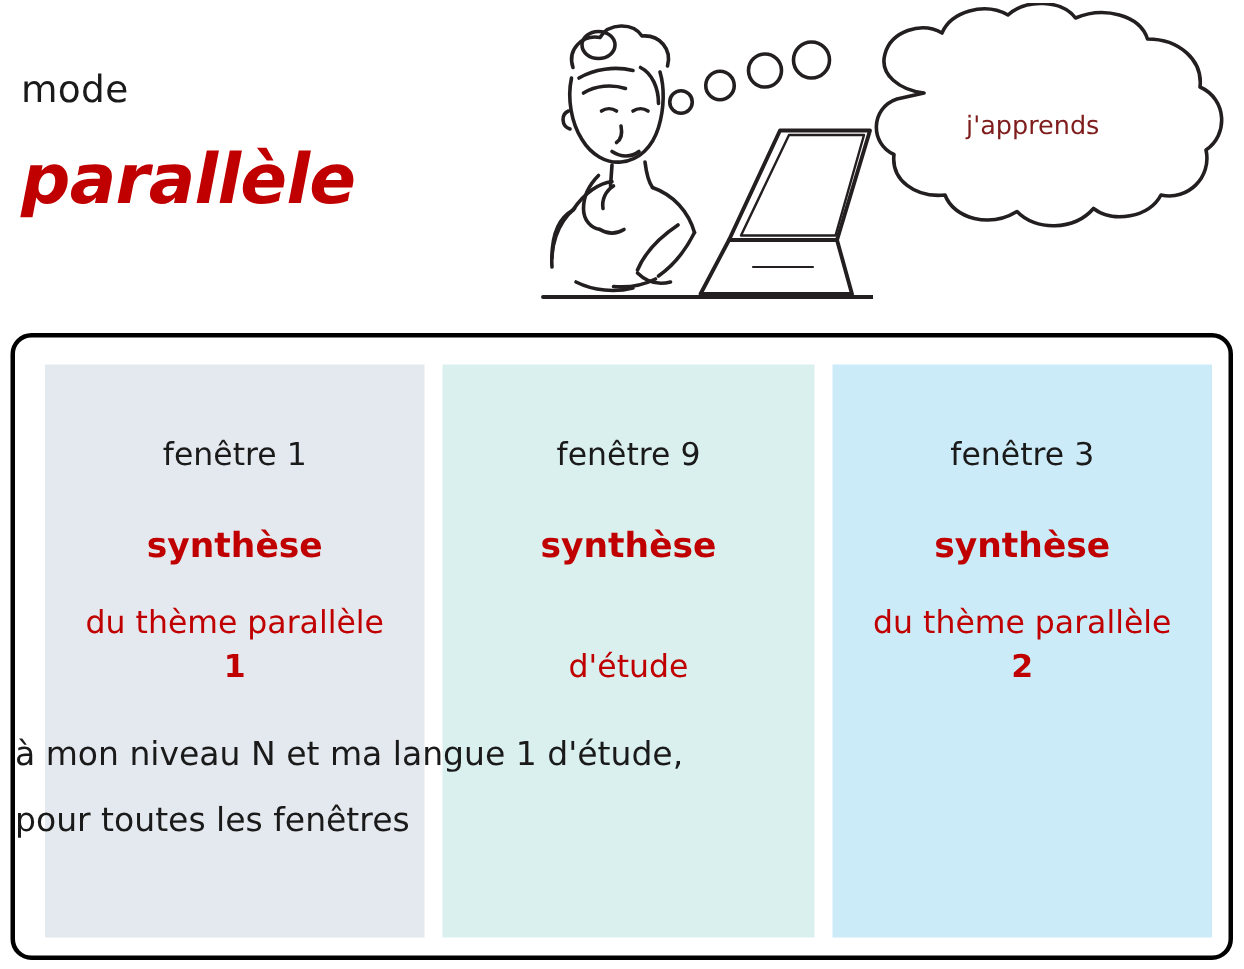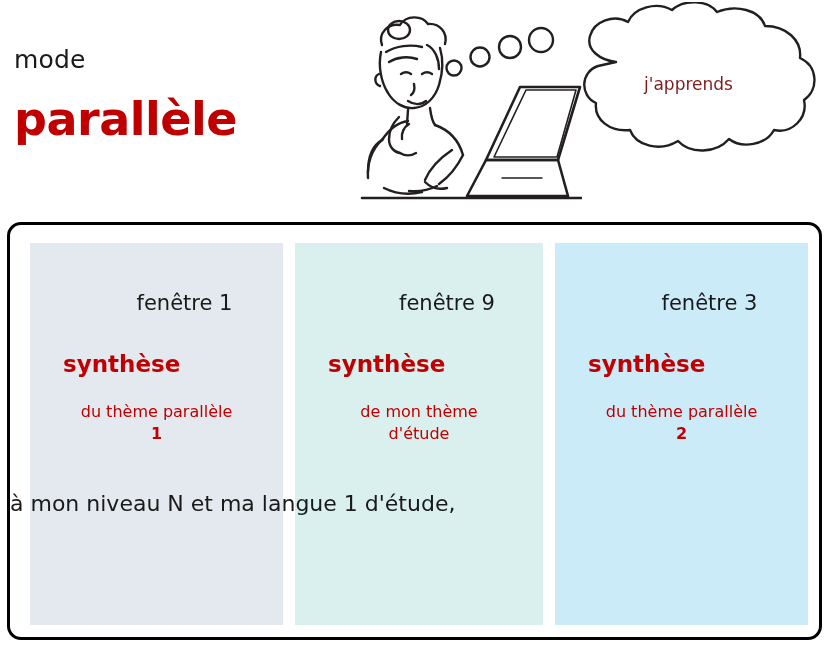--- a/index.html
+++ b/index.html
@@ -33,20 +33,21 @@
     letter-spacing: 0.2px;
   }
   .title-word {
     position: absolute;
     left: 14px;
     top: 92px;
     font-size: 46px;
     font-weight: bold;
     color: #c00000;
     letter-spacing: -0.5px;
+    font-style: italic;
   }
   
   #illustration {
     position: absolute;
     left: 262px;
     top: 0px;
     width: 320px;
     height: 225px;
   }
   
@@ -103,40 +104,38 @@
   .col-3 { left: 545px; width: 253px; background: #ccebf8; padding-left: 17px; }
 
   .col-head {
     position: absolute;
     top: 48px;
     left: 0;
     width: 100%;
     text-align: center;
     font-size: 21px;
     color: #1a1a1a;
-    margin-left: 28px;
   }
   .col-synth {
     position: absolute;
     top: 108px;
     left: 0;
     width: 100%;
-    text-align: left;
+    text-align: center;
     font-size: 23px;
     font-weight: bold;
     color: #c00000;
-    margin-left: 33px;
   }
   .col-sub {
     position: absolute;
     top: 158px;
     left: 0;
     width: 100%;
     text-align: center;
-    font-size: 16px;
+    font-size: 21px;
     color: #c00000;
     line-height: 1.38;
   }
   .col-sub b { font-weight: bold; }
 
   
   #footer-lines {
     position: absolute;
     left: 0;
     top: 268px;
@@ -239,34 +238,35 @@
         <div class="col-sub">
           <span>du thème parallèle</span><br>
           <b>1</b>
         </div>
       </div>
 
       <div class="column col-2">
         <div class="col-head">fenêtre 9</div>
         <div class="col-synth">synthèse</div>
         <div class="col-sub">
-          <span>de mon thème</span><br>
+          <br>
           <span>d'étude</span>
         </div>
       </div>
 
       <div class="column col-3">
         <div class="col-head">fenêtre 3</div>
         <div class="col-synth">synthèse</div>
         <div class="col-sub">
           <span>du thème parallèle</span><br>
           <b>2</b>
         </div>
       </div>
 
     </div>
 
     <div id="footer-lines">
       <span class="line1">à mon niveau N  et ma langue 1 d'étude,</span>
+      <span class="line2">pour toutes les fenêtres</span>
     </div>
   </div>
 
 </div>
 
 </body></html>

